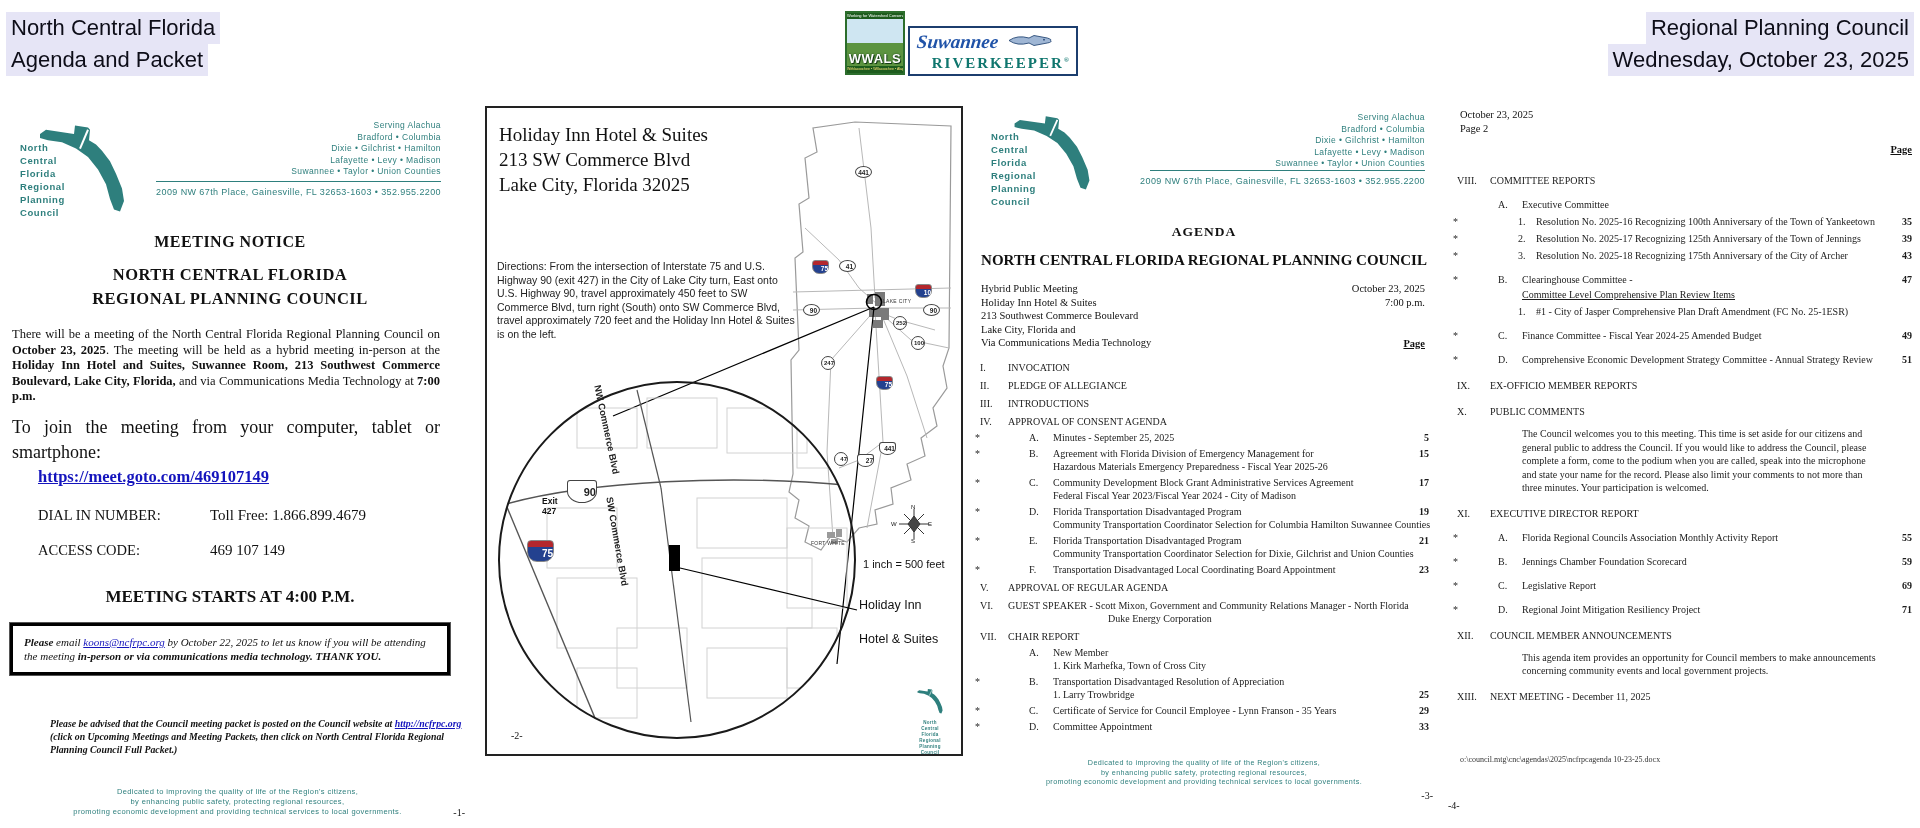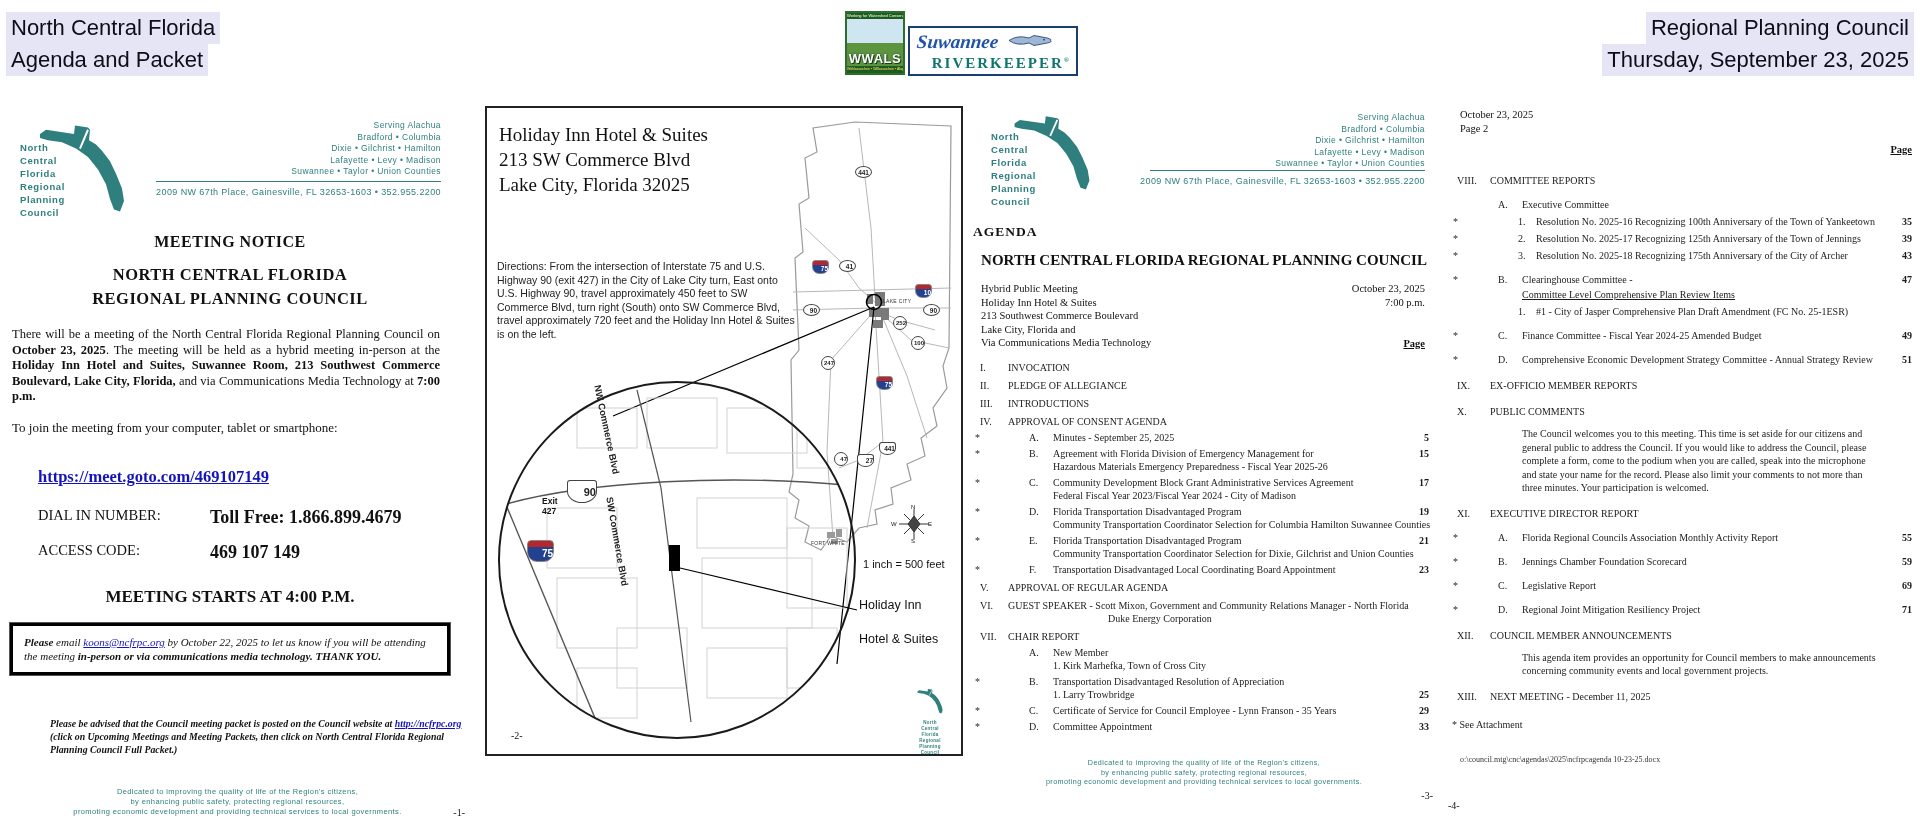--- a/index.html
+++ b/index.html
@@ -35,24 +35,24 @@
   .lh-logo{position:absolute;}
   .lh-org div{font:bold 9.5px/13px "Liberation Sans",sans-serif;color:#2e7f7d;letter-spacing:.6px;}
   .lh-serving{position:absolute;text-align:right;color:#2e7f7d;font:8.5px/11.5px "Liberation Sans",sans-serif;letter-spacing:.4px;}
   .lh-rule{position:absolute;height:1px;background:#2e7f7d;}
   .lh-address{position:absolute;text-align:right;color:#2e7f7d;font:9px "Liberation Sans",sans-serif;letter-spacing:.4px;}
 
   
   .p1-title{position:absolute;left:0;top:138px;width:440px;text-align:center;font-weight:bold;font-size:16px;letter-spacing:.5px;}
   .p1-org{position:absolute;left:0;width:440px;text-align:center;font-weight:bold;font-size:16.5px;letter-spacing:.5px;}
   .p1-intro{position:absolute;left:2px;top:232px;width:428px;font-size:12.5px;line-height:15.5px;text-align:justify;}
-  .p1-join{position:absolute;left:2px;top:320px;width:428px;font-size:13px;line-height:25px;text-align:justify;}
+  .p1-join{position:absolute;left:2px;top:320px;width:428px;font-size:18px;line-height:25px;text-align:justify;}
   .p1-link{position:absolute;left:28px;top:372px;font-size:16.5px;font-weight:bold;color:#1414bd;text-decoration:underline;cursor:pointer;}
   .p1-row-label{position:absolute;left:28px;font-size:14.5px;}
-  .p1-row-value{position:absolute;left:200px;font-size:18px;font-weight:bold;}
+  .p1-row-value{position:absolute;left:200px;font-size:15px;font-weight:normal;}
   .p1-starts{position:absolute;left:0;top:492px;width:440px;text-align:center;font-weight:bold;font-size:17px;}
   .p1-box{position:absolute;left:0;top:528px;width:440px;border:3px solid #000;box-shadow:0 0 0 1px #555;padding:9px 11px;box-sizing:border-box;font-size:11px;line-height:14px;}
   .p1-packet{position:absolute;left:0;top:622px;width:432px;font-size:9.8px;line-height:13px;margin-left:40px;}
   .b{font-weight:bold;}
   .i{font-style:italic;}
   .bi{font-weight:bold;font-style:italic;}
   .link{color:#1414bd;text-decoration:underline;cursor:pointer;}
   .doc-footer{position:absolute;left:0;width:100%;text-align:center;color:#2e7f7d;font:7.5px/10px "Liberation Sans",sans-serif;letter-spacing:.4px;}
   .pg-num{position:absolute;font-size:10px;}
 
@@ -73,21 +73,21 @@
   .mlabel.tiny{font-size:5px;letter-spacing:.3px;color:#333;}
   .mlabel.exit{font-weight:bold;font-size:8.5px;}
   .mlabel.road{font-weight:bold;font-size:9.5px;color:#222;}
   .mlabel.scale{font-size:11px;}
   .mlabel.hotel{font-size:12.5px;}
   .mlabel.compass{font-size:6px;}
   .mini-logo{position:absolute;left:413px;top:578px;width:60px;text-align:center;}
   .mini-logo .lines div{font:bold 4.5px/6px "Liberation Sans",sans-serif;color:#2e7f7d;letter-spacing:.3px;}
 
   
-  .p3-heading{position:absolute;left:0;top:134px;width:100%;font-weight:bold;font-size:13.5px;letter-spacing:1px;}
+  .p3-heading{position:absolute;left:0;top:134px;width:100%;text-align:center;font-weight:bold;font-size:13.5px;letter-spacing:1px;}
   .p3-council{position:absolute;left:0;top:162px;width:100%;text-align:center;font-weight:bold;font-size:15px;}
   .meta-left{position:absolute;left:8px;top:192px;font-size:10.5px;line-height:13.5px;}
   .meta-right{position:absolute;right:10px;top:192px;text-align:right;font-size:10.5px;line-height:13.5px;}
   .page-col{position:absolute;font-weight:bold;font-size:10.5px;text-decoration:underline;}
   .p3 .page-col{right:10px;top:248px;}
   .p4 .page-col{right:8px;top:44px;}
   .ag{position:absolute;left:0;width:100%;}
   .p3 .ag{top:266px;}
   .p4 .ag{top:62px;}
   .ag-row{position:relative;font-size:10px;line-height:13px;white-space:nowrap;color:#1c1c1c;}
@@ -133,21 +133,21 @@
 </svg>
 
 <div class="stage">
 
   <div class="top-left">
     <div><span class="hl">North Central Florida</span></div>
     <div><span class="hl">Agenda and Packet</span></div>
   </div>
   <div class="top-right">
     <div><span class="hl">Regional Planning Council</span></div>
-    <div><span class="hl">Thursday, September 23, 2025</span></div>
+    <div><span class="hl">Wednesday, October 23, 2025</span></div>
   </div>
   <div class="logo-wrap">
     <div class="wwals">
       <div class="wwals-top">Working for Watershed Conservation</div>
       <div class="wwals-mid">
         <span class="wwals-name">WWALS</span>
       </div>
       <div class="wwals-sub">Withlacoochee • Willacoochee • Alapaha • Little • Suwannee</div>
     </div>
     <div class="sr-box">
@@ -461,19 +461,18 @@
         <div class="ag-row i0"><span class="ag-label">X.</span><span class="ag-text">PUBLIC COMMENTS</span></div>
         <div class="ag-row i1 para"><span class="ag-text">The Council welcomes you to this meeting.  This time is set aside for our citizens and general public to address the Council.  If you would like to address the Council, please complete a form, come to the podium when you are called, speak into the microphone and state your name for the record.  Please also limit your comments to not more than three minutes.  Your participation is welcomed.</span></div>
         <div class="ag-row i0"><span class="ag-label">XI.</span><span class="ag-text">EXECUTIVE DIRECTOR REPORT</span></div>
         <div class="ag-row i1"><span class="ag-star">*</span><span class="ag-label">A.</span><span class="ag-text">Florida Regional Councils Association Monthly Activity Report</span><span class="ag-page">55</span></div>
         <div class="ag-row i1"><span class="ag-star">*</span><span class="ag-label">B.</span><span class="ag-text">Jennings Chamber Foundation Scorecard</span><span class="ag-page">59</span></div>
         <div class="ag-row i1"><span class="ag-star">*</span><span class="ag-label">C.</span><span class="ag-text">Legislative Report</span><span class="ag-page">69</span></div>
         <div class="ag-row i1"><span class="ag-star">*</span><span class="ag-label">D.</span><span class="ag-text">Regional Joint Mitigation Resiliency Project</span><span class="ag-page">71</span></div>
         <div class="ag-row i0"><span class="ag-label">XII.</span><span class="ag-text">COUNCIL MEMBER ANNOUNCEMENTS</span></div>
         <div class="ag-row i1 para"><span class="ag-text">This agenda item provides an opportunity for Council members to make announcements concerning community events and local government projects.</span></div>
         <div class="ag-row i0"><span class="ag-label">XIII.</span><span class="ag-text">NEXT MEETING - December 11, 2025</span></div>
-        <div class="ag-row i0 attach"><span class="ag-text">* See Attachment</span></div>
       </div>
     <div class="p4-footnote">o:\council.mtg\cnc\agendas\2025\ncfrpcagenda 10-23-25.docx</div>
     <div class="pg-num" style="left:0;top:700px">-4-</div>
   </div>
 
 </div>
 
 </body></html>

